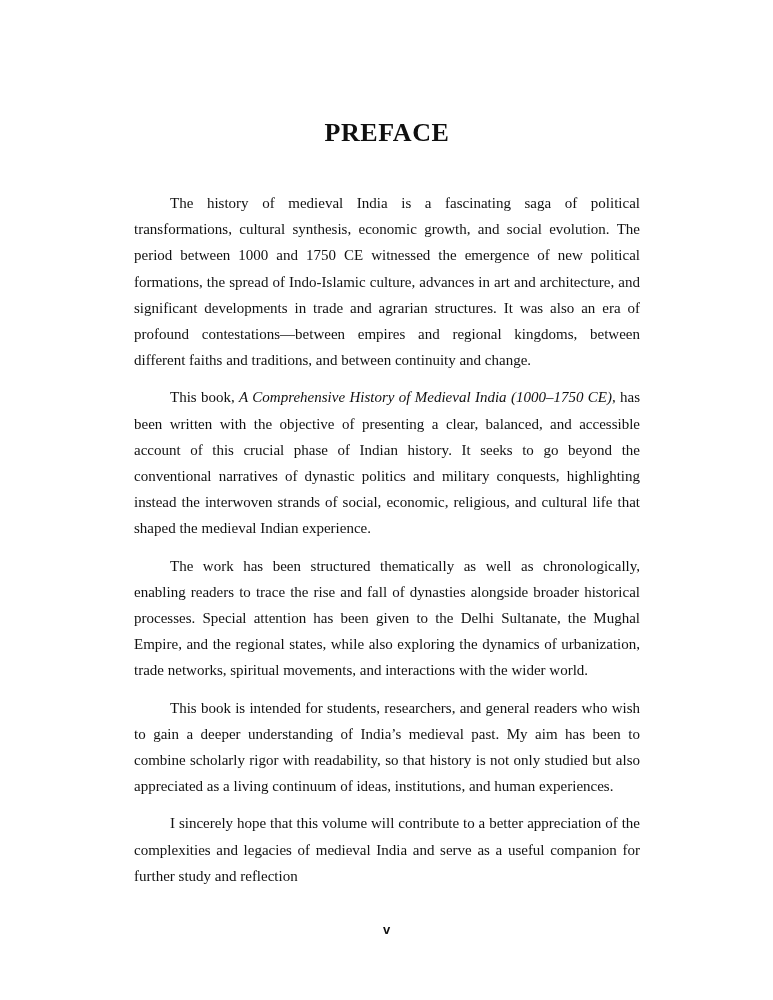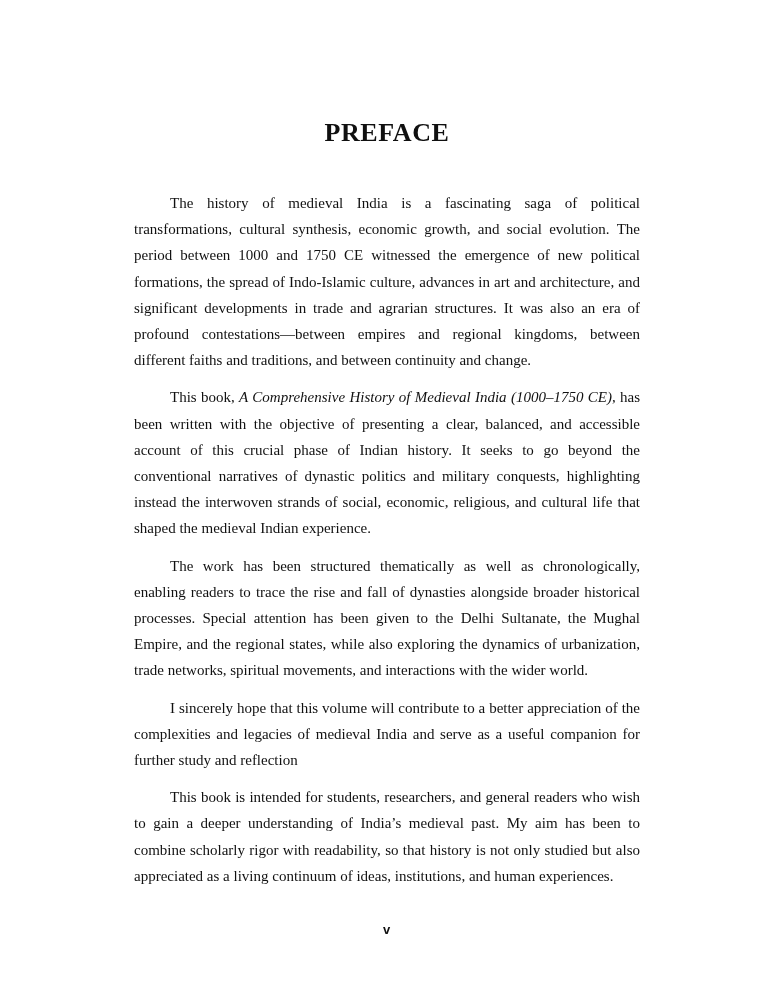--- a/index.html
+++ b/index.html
@@ -84,21 +84,21 @@
   <div class="content">
 
     <h1 class="page-title">PREFACE</h1>
 
     <p class="para">The history of medieval India is a fascinating saga of political transformations, cultural synthesis, economic growth, and social evolution. The period between 1000 and 1750 CE witnessed the emergence of new political formations, the spread of Indo-Islamic culture, advances in art and architecture, and significant developments in trade and agrarian structures. It was also an era of profound contestations—between empires and regional kingdoms, between different faiths and traditions, and between continuity and change.</p>
 
     <p class="para"><span>This book, </span><span class="title-italic">A Comprehensive History of Medieval India (1000–1750 CE)</span><span>, has been written with the objective of presenting a clear, balanced, and accessible account of this crucial phase of Indian history. It seeks to go beyond the conventional narratives of dynastic politics and military conquests, highlighting instead the interwoven strands of social, economic, religious, and cultural life that shaped the medieval Indian experience.</span></p>
 
     <p class="para">The work has been structured thematically as well as chronologically, enabling readers to trace the rise and fall of dynasties alongside broader historical processes. Special attention has been given to the Delhi Sultanate, the Mughal Empire, and the regional states, while also exploring the dynamics of urbanization, trade networks, spiritual movements, and interactions with the wider world.</p>
 
+    <p class="para">This book is intended for students, researchers, and general readers who wish to gain a deeper understanding of India’s medieval past. My aim has been to combine scholarly rigor with readability, so that history is not only studied but also appreciated as a living continuum of ideas, institutions, and human experiences.</p>
+
     <p class="para">I sincerely hope that this volume will contribute to a better appreciation of the complexities and legacies of medieval India and serve as a useful companion for further study and reflection</p>
-
-    <p class="para">This book is intended for students, researchers, and general readers who wish to gain a deeper understanding of India’s medieval past. My aim has been to combine scholarly rigor with readability, so that history is not only studied but also appreciated as a living continuum of ideas, institutions, and human experiences.</p>
 
   </div>
 
   <div class="folio">v</div>
 
 </div>
 
 </body></html>

